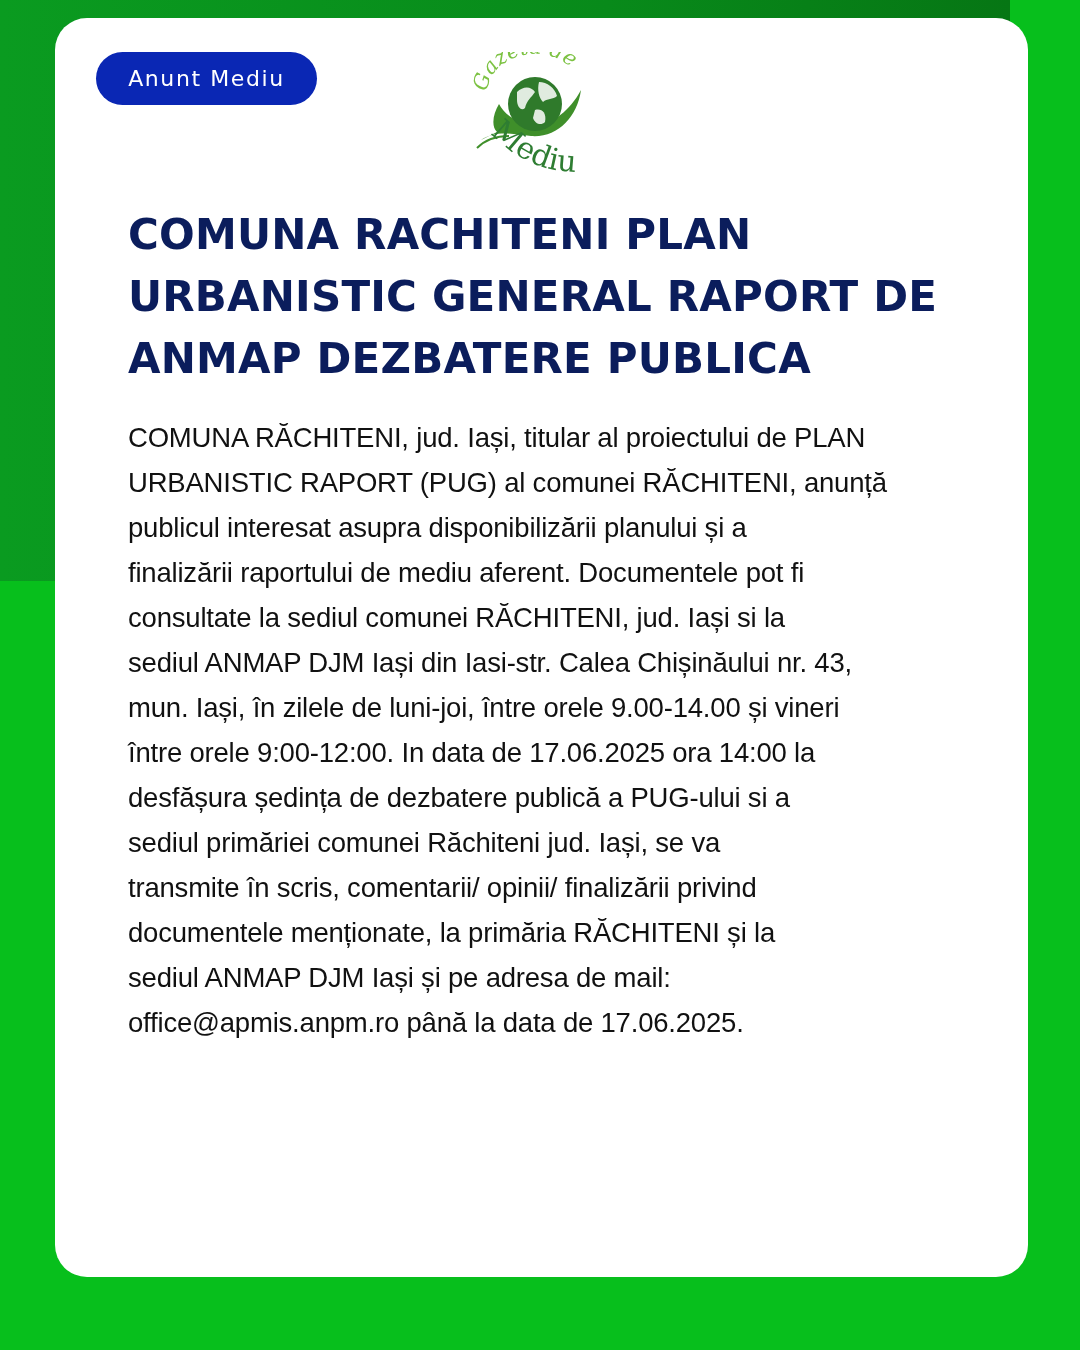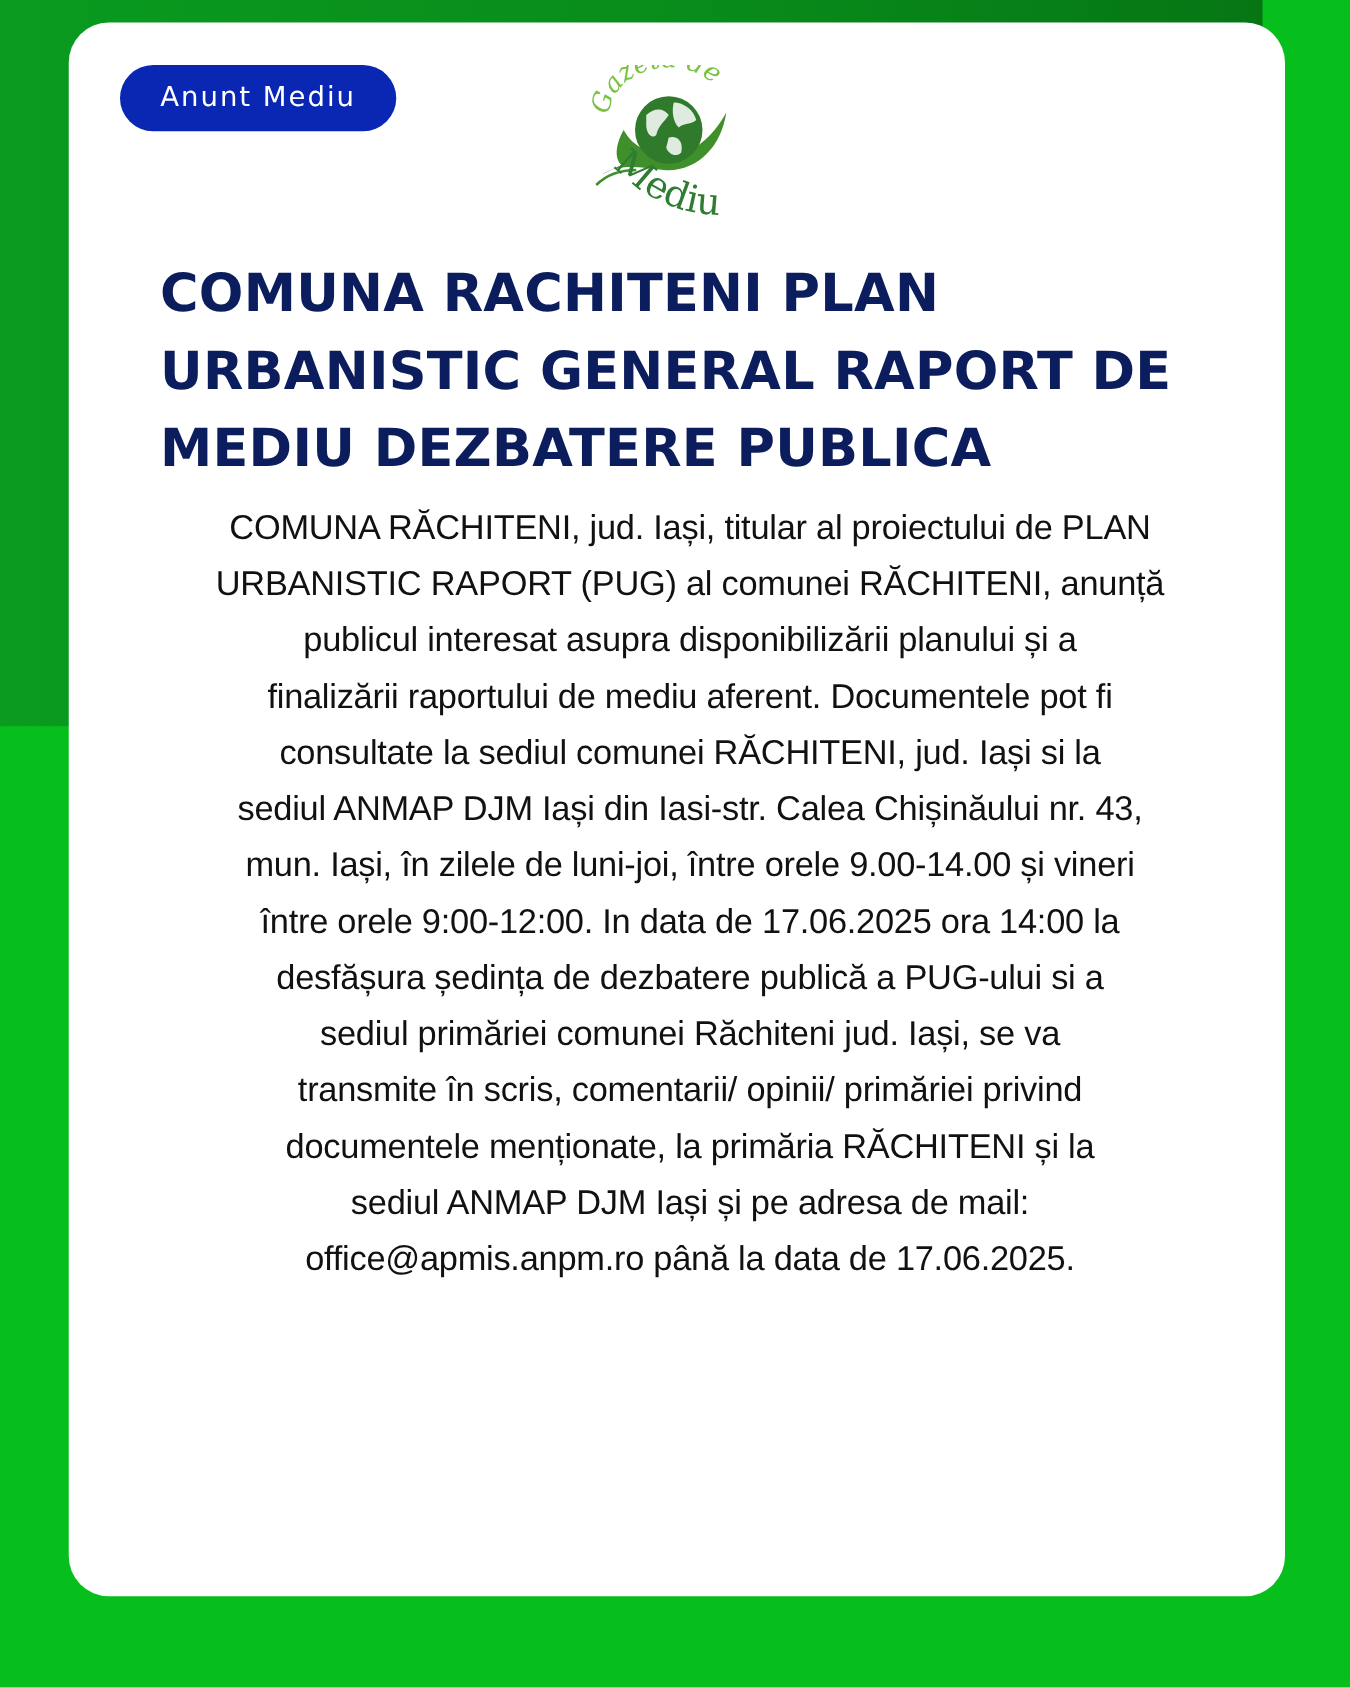--- a/index.html
+++ b/index.html
@@ -29,22 +29,21 @@
   .title {
     position: absolute; left: 57px; top: 170px; width: 880px;
     color: #0b1d5c; font-weight: bold; font-size: 42px; line-height: 62px;
     font-family: "DejaVu Sans", sans-serif; letter-spacing: 0.2px;
     margin: 16px;
   }
   .body-text {
     position: absolute; left: 57px; top: 381px; width: 880px;
     color: #111111; font-size: 27.5px; line-height: 45px;
     font-family: "Liberation Sans", sans-serif; letter-spacing: -0.2px;
-    margin: 0;
-    text-align: center;
+    margin: 16px;
   }
   .body-text span.line { display: block; white-space: nowrap; }
 </style>
 </head>
 <body>
 
 <div class="bg-dark"></div>
 
 <div class="card">
 
@@ -71,33 +70,33 @@
       <path d="M 62 58 C 68 56, 74 60, 72 70 C 68 74, 62 72, 60 66 Z" fill="#ffffff" opacity="0.85"></path>
       <text font-family="DejaVu Serif, serif" font-size="30" fill="#2e7d32" transform="rotate(14 60 108)">
         <textPath href="#arcBot">Mediu</textPath>
       </text>
     </svg>
   </div>
 
   <h1 class="title">
     <span class="line" style="display:block">COMUNA RACHITENI PLAN</span>
     <span class="line" style="display:block">URBANISTIC GENERAL RAPORT DE</span>
-    <span class="line" style="display:block">MEDIU DEZBATERE PUBLICA</span>
+    <span class="line" style="display:block">ANMAP DEZBATERE PUBLICA</span>
   </h1>
 
   <p class="body-text">
     <span class="line">COMUNA RĂCHITENI, jud. Iași, titular al proiectului de PLAN</span>
     <span class="line">URBANISTIC RAPORT (PUG) al comunei RĂCHITENI, anunță</span>
     <span class="line">publicul interesat asupra disponibilizării planului și a</span>
     <span class="line">finalizării raportului de mediu aferent. Documentele pot fi</span>
     <span class="line">consultate la sediul comunei RĂCHITENI, jud. Iași si la</span>
     <span class="line">sediul ANMAP DJM Iași din Iasi-str. Calea Chișinăului nr. 43,</span>
     <span class="line">mun. Iași, în zilele de luni-joi, între orele 9.00-14.00 și vineri</span>
     <span class="line">între orele 9:00-12:00. In data de 17.06.2025 ora 14:00 la</span>
     <span class="line">desfășura ședința de dezbatere publică a PUG-ului si a</span>
     <span class="line">sediul primăriei comunei Răchiteni jud. Iași, se va</span>
-    <span class="line">transmite în scris, comentarii/ opinii/ primăriei privind</span>
+    <span class="line">transmite în scris, comentarii/ opinii/ finalizării privind</span>
     <span class="line">documentele menționate, la primăria RĂCHITENI și la</span>
     <span class="line">sediul ANMAP DJM Iași și pe adresa de mail:</span>
     <span class="line">office@apmis.anpm.ro până la data de 17.06.2025.</span>
   </p>
 
 </div>
 
 </body></html>

